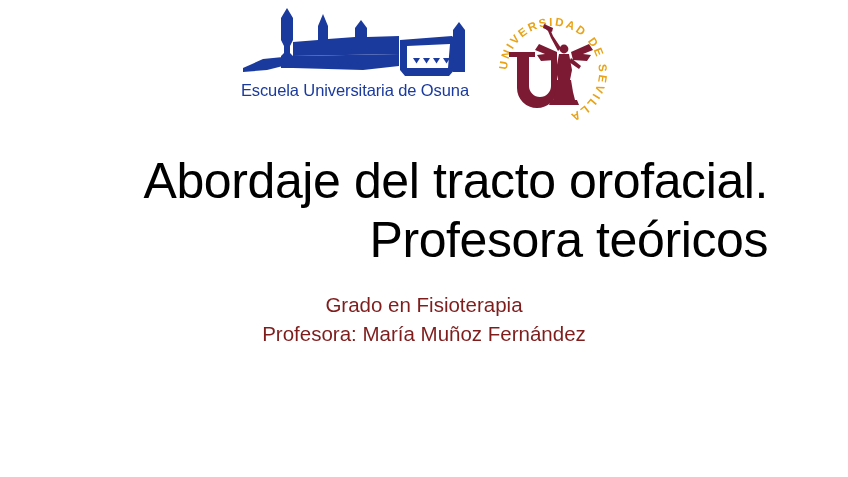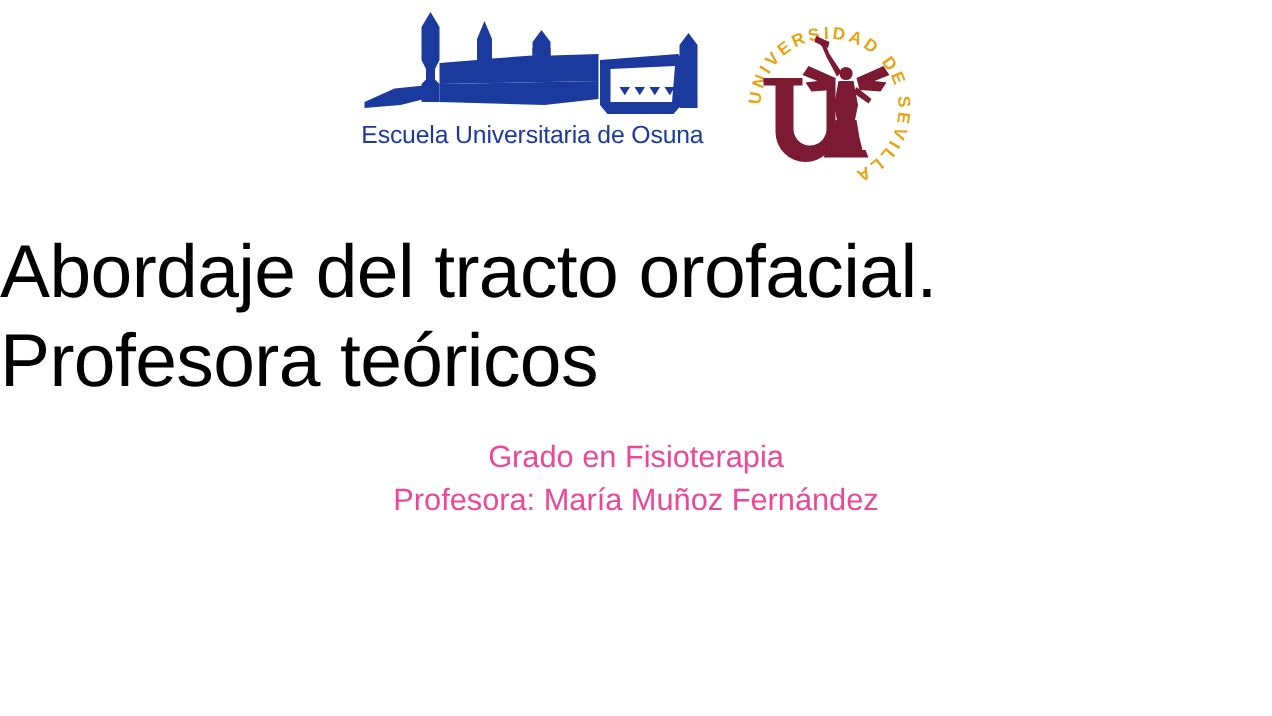--- a/index.html
+++ b/index.html
@@ -73,21 +73,21 @@
     width: 116px;
     height: 116px;
   }
 
   
   .title-block {
     position: absolute;
     top: 152px;
     left: 0;
     width: 768px;
-    text-align: left;
+    text-align: right;
   }
   .title-line {
     font-family: "Liberation Sans", sans-serif;
     font-size: 50px;
     font-weight: 400;
     line-height: 1.18;
     color: #000000;
     letter-spacing: -0.4px;
   }
 
@@ -97,21 +97,21 @@
     top: 290px;
     left: 0;
     width: 848px;
     text-align: center;
   }
   .subtitle-line {
     font-family: "Liberation Sans", sans-serif;
     font-size: 20.5px;
     font-weight: 400;
     line-height: 1.42;
-    color: #ec4899;
+    color: #7f1d1d;
   }
 </style>
 </head>
 <body>
 
 <div class="slide">
 
   <div class="logo-band">
 
     <div class="osuna-logo">

